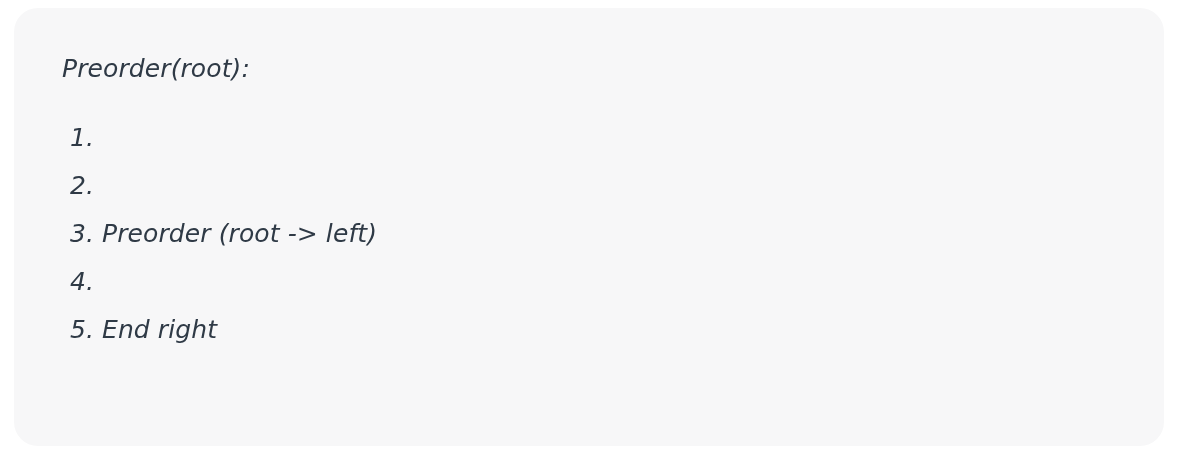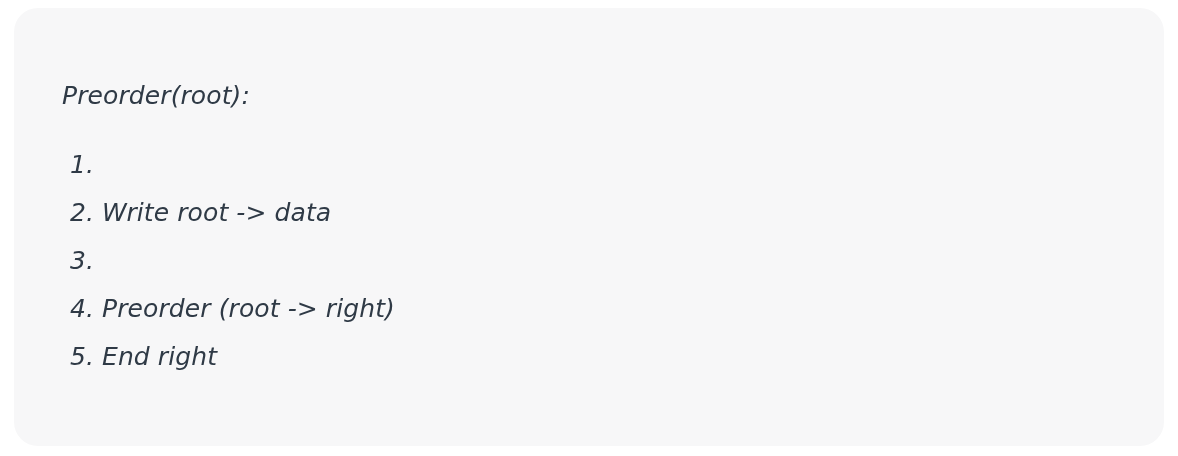--- a/index.html
+++ b/index.html
@@ -21,21 +21,20 @@
     height: 438px;
     background: #f7f7f8;
     border-radius: 24px;
     box-sizing: border-box;
   }
   .card-inner {
     position: absolute;
     left: 48px;
     top: 44px;
     right: 40px;
-    margin-top: 27px;
   }
   .algo-title {
     font-family: "DejaVu Sans", sans-serif;
     font-style: italic;
     font-size: 25px;
     line-height: 34px;
     color: #2f3a46;
     letter-spacing: 0.1px;
     white-space: nowrap;
   }
@@ -73,28 +72,27 @@
   <div class="card-inner">
 
     <div class="algo-title">Preorder(root):</div>
 
     <ol class="algo-steps">
       <li class="algo-step">
         <span class="step-num">1.</span>
       </li>
       <li class="algo-step">
         <span class="step-num">2.</span>
-        <span class="step-text">Write root -&gt; data</span>
       </li>
       <li class="algo-step">
         <span class="step-num">3.</span>
+        <span class="step-text">Preorder (root -&gt; left)</span>
       </li>
       <li class="algo-step">
         <span class="step-num">4.</span>
-        <span class="step-text">Preorder (root -&gt; right)</span>
       </li>
       <li class="algo-step">
         <span class="step-num">5.</span>
         <span class="step-text">End right</span>
       </li>
     </ol>
 
   </div>
 </div>
 

